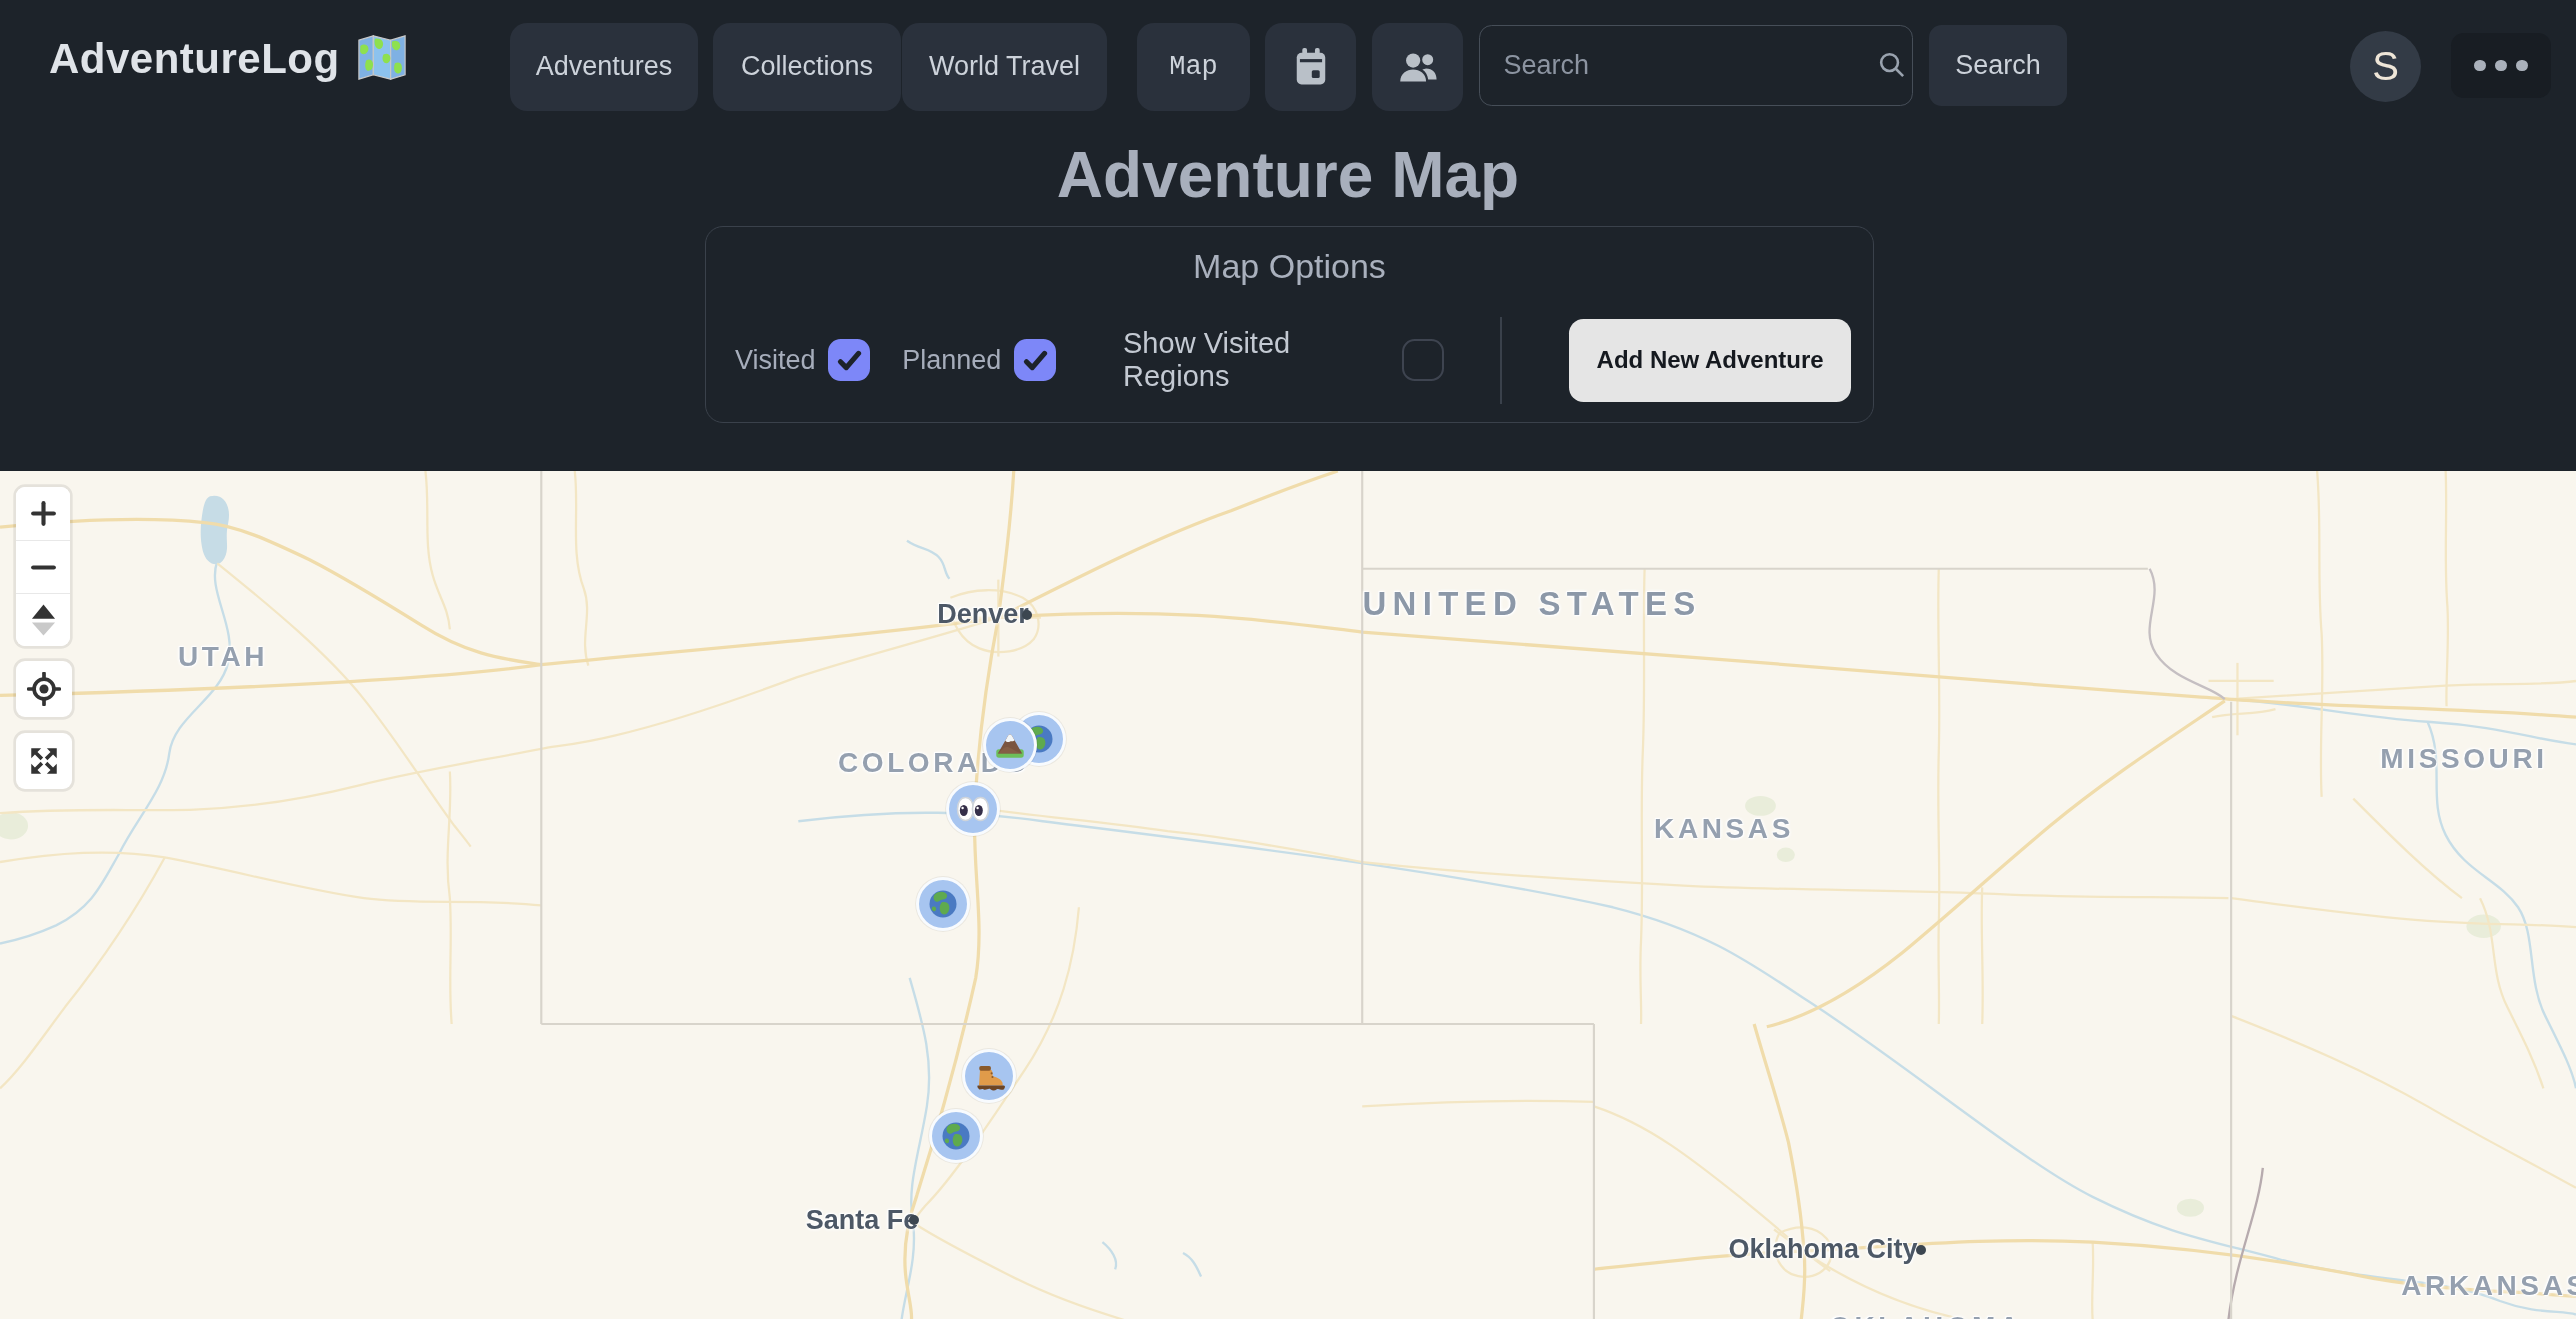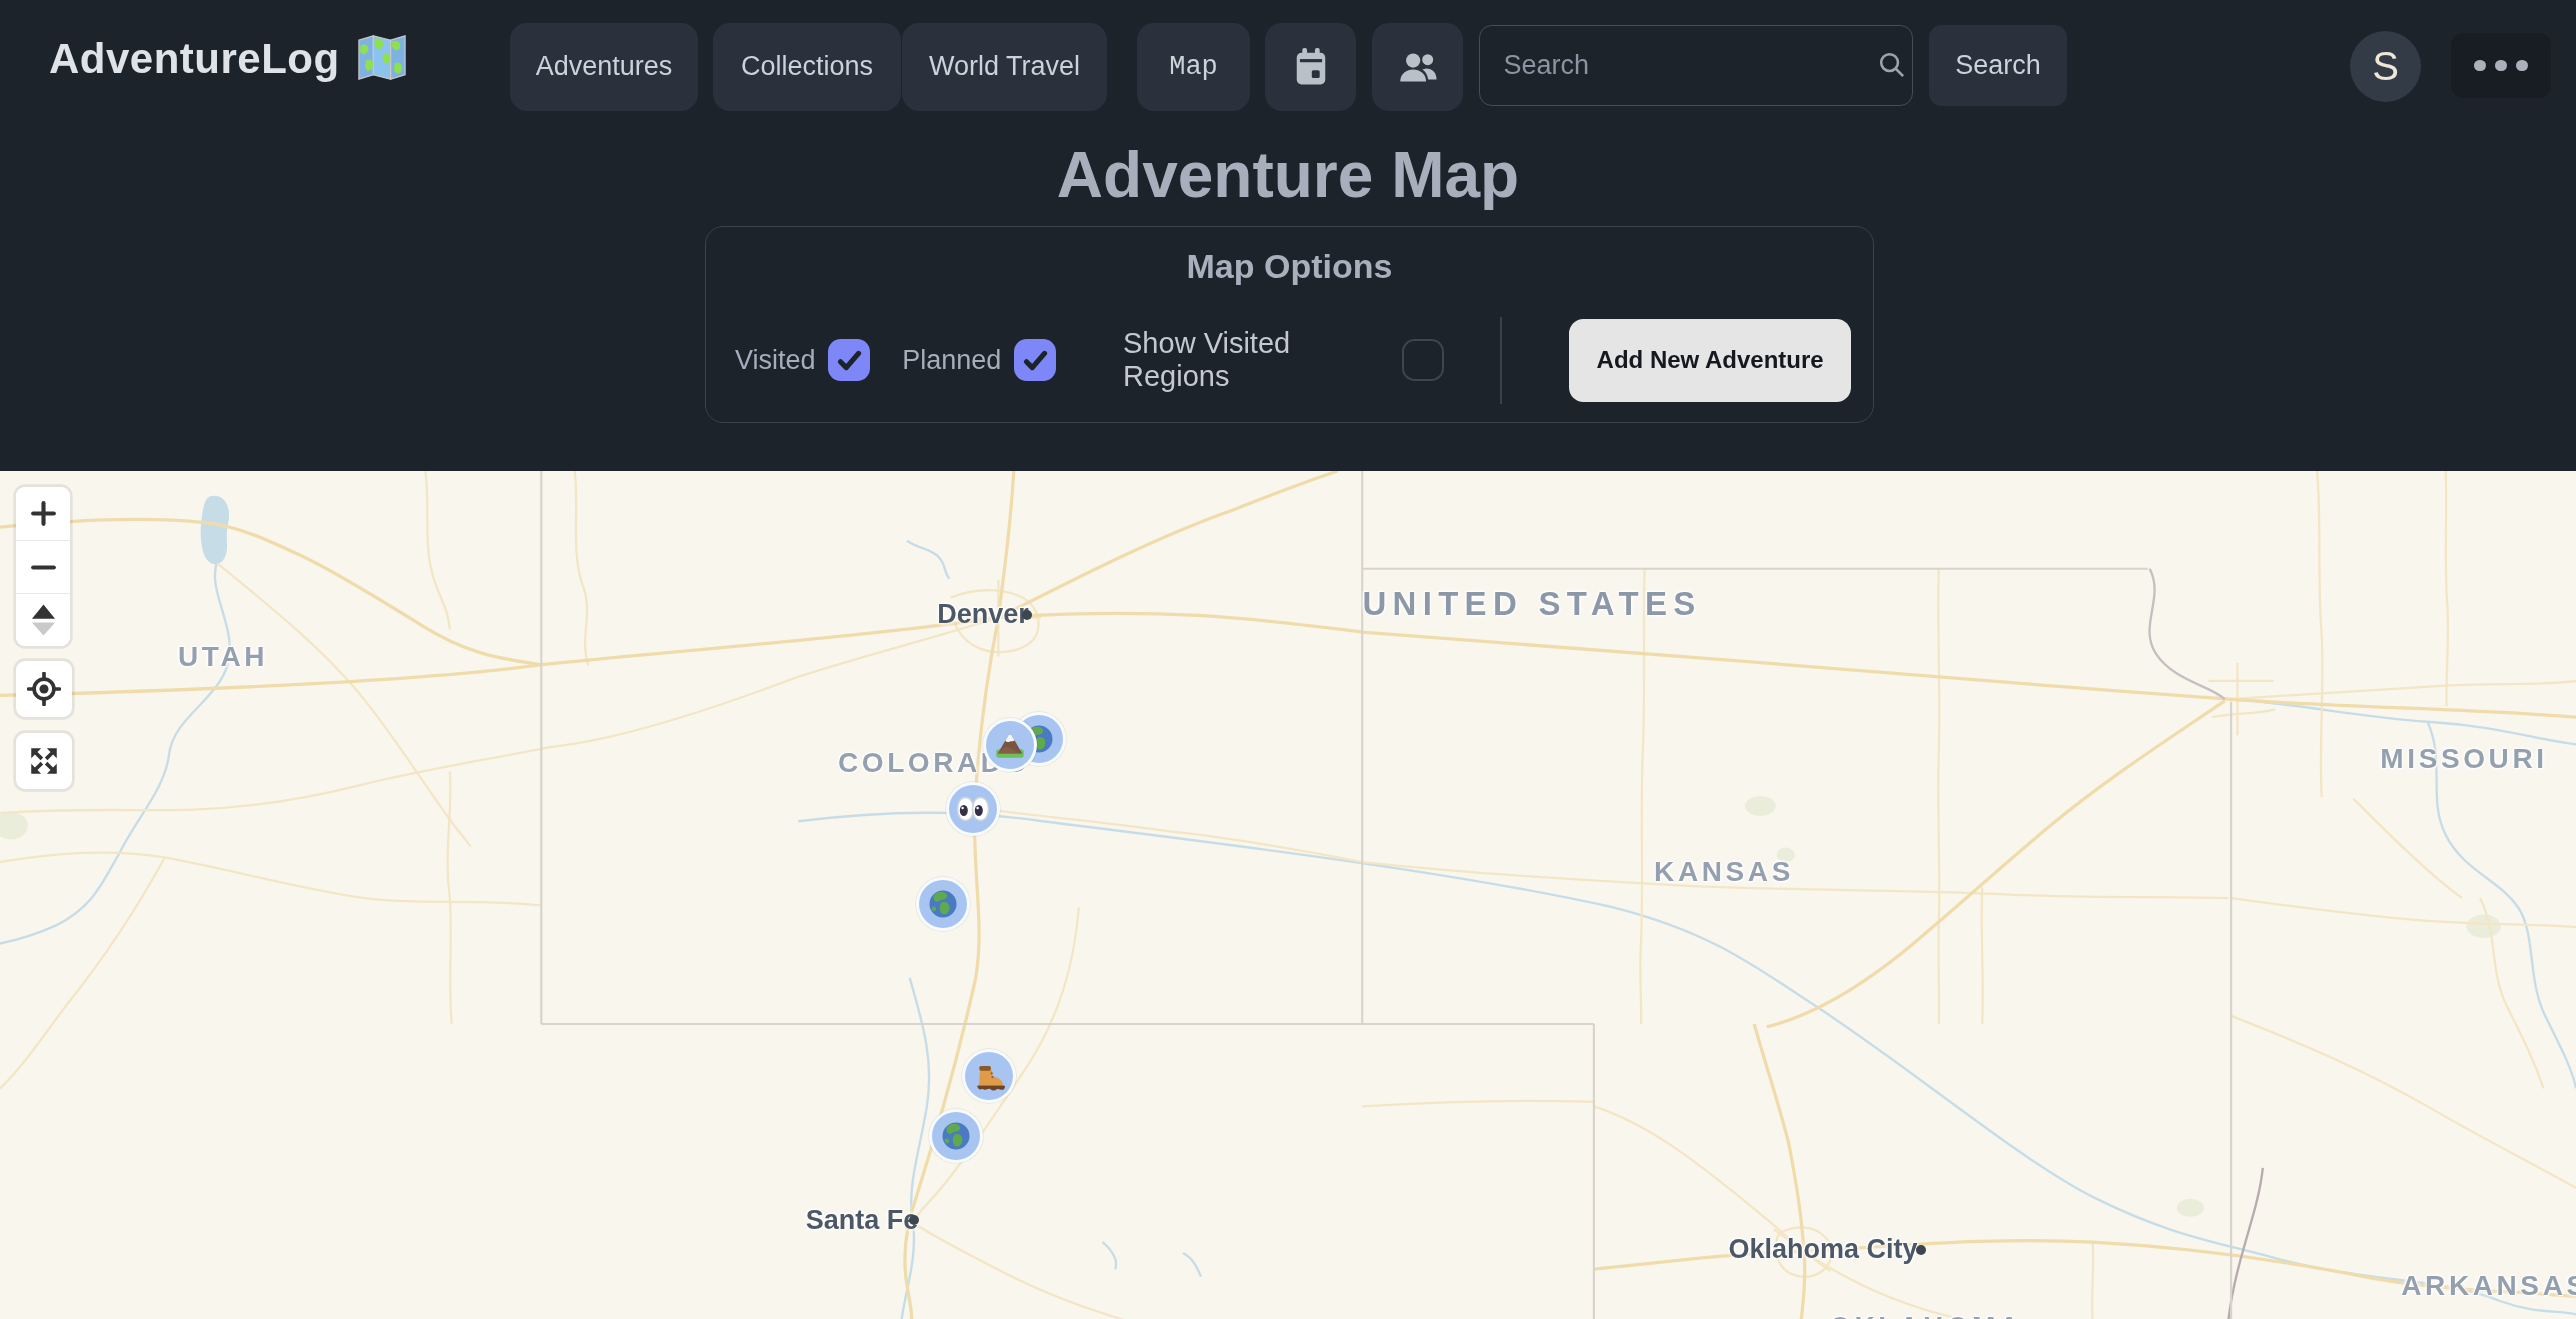--- a/index.html
+++ b/index.html
@@ -30,21 +30,21 @@
               background:#181d23; color:#aab1bb; display:flex; align-items:center; justify-content:center;
               gap:9px; cursor:pointer; }
   .dots-btn i { width:11.8px; height:11.8px; border-radius:50%; background:#aab1bb; }
 
   
   .page-title { position:absolute; left:0; top:138px; width:2576px; text-align:center;
                 font-size:64px; font-weight:bold; color:#a8afbc; }
   .card { position:absolute; left:705px; top:226px; width:1169px; height:197px;
           border:1.8px solid #3a414b; border-radius:18px; }
   .card-title { position:absolute; left:0; top:20px; width:100%; text-align:center;
-                font-size:34px; font-weight:bold; color:#a9b0bd; }
+                font-size:34px; font-weight:normal; color:#a9b0bd; }
   .toggle-row { position:absolute; left:29px; top:83px; right:22px; height:100px;
                 display:flex; align-items:center; }
   .toggle-label { color:#a6adbb; font-size:27px; }
   .toggle-label.big { font-size:29px; color:#c3c9d2; }
   .cbx { width:42px; height:42px; border-radius:12.7px; margin:0 0 0 12.7px; flex:0 0 auto; cursor:pointer; }
   .cbx.on { background:#7d87f8; display:flex; align-items:center; justify-content:center; }
   .cbx.off { border:2.7px solid #3e4450; background:transparent; }
   .vdivider { width:2.7px; height:87px; background:#3a414b; margin:0 0 0 56px; }
   .add-btn { margin-left:67px; width:296px; height:83px; border-radius:14.5px; background:#e5e5e5;
              color:#15191f; font-size:24px; font-weight:bold; display:flex; align-items:center;
@@ -254,21 +254,21 @@
         <path d="M1505 108 L2373 108"></path>
         <path d="M2465 255 L2465 938"></path>
       </g>
       <path d="M2375 108 C2392 140 2362 172 2382 202 C2402 232 2442 237 2458 252" fill="none" stroke="#c5bfc2" stroke-width="2.6"></path>
     </svg>
 
     <div id="labels-container">
         <div class="map-label lbl-country" style="left: 1532px; top: 133px;">UNITED STATES</div>
         <div class="map-label lbl-state" style="left: 223px; top: 186px;">UTAH</div>
         <div class="map-label lbl-state" style="left: 934px; top: 292px;">COLORADO</div>
-        <div class="map-label lbl-state" style="left: 1724px; top: 358px; margin-top: 43px;">KANSAS</div>
+        <div class="map-label lbl-state" style="left: 1724px; top: 358px;">KANSAS</div>
         <div class="map-label lbl-state" style="left: 2464px; top: 288px;">MISSOURI</div>
         <div class="map-label lbl-state" style="left: 2495px; top: 815px;">ARKANSAS</div>
         <div class="map-label lbl-state" style="left: 1926px; top: 856px;">OKLAHOMA</div>
         <div class="map-label lbl-city" style="left: 983px; top: 143px;">Denver</div>
         <div class="city-dot" style="left: 1027px; top: 144px;"></div>
         <div class="map-label lbl-city" style="left: 862px; top: 749px;">Santa Fe</div>
         <div class="city-dot" style="left: 914px; top: 749px;"></div>
         <div class="map-label lbl-city" style="left: 1823px; top: 778px;">Oklahoma City</div>
         <div class="city-dot" style="left: 1921px; top: 779px;"></div>
       </div>

